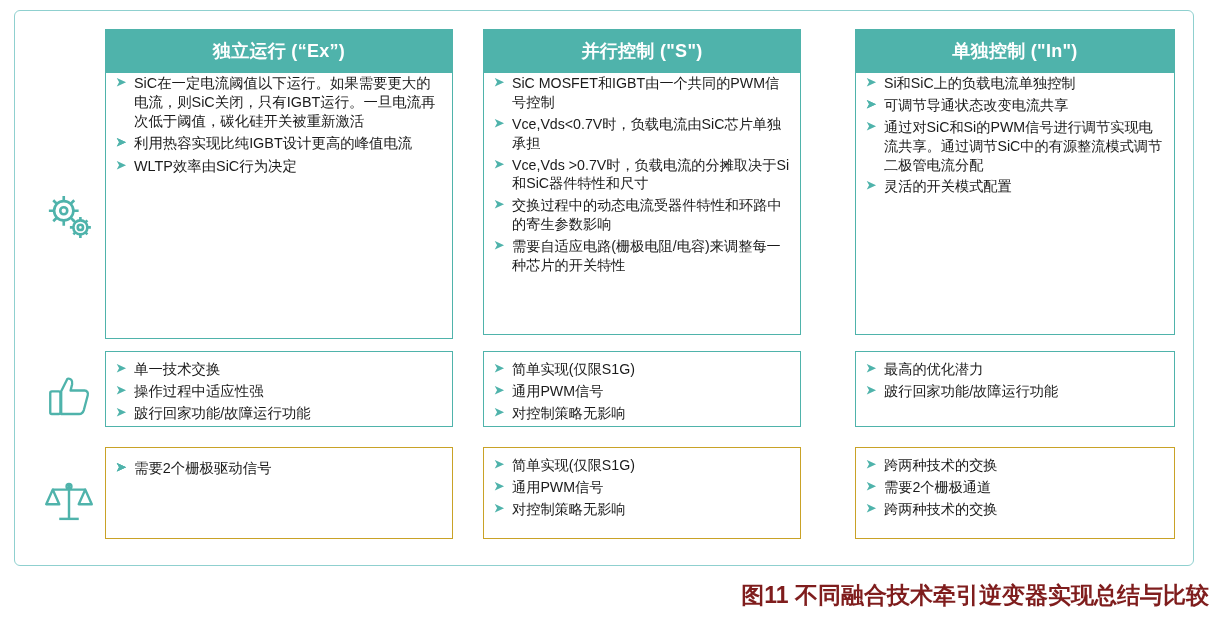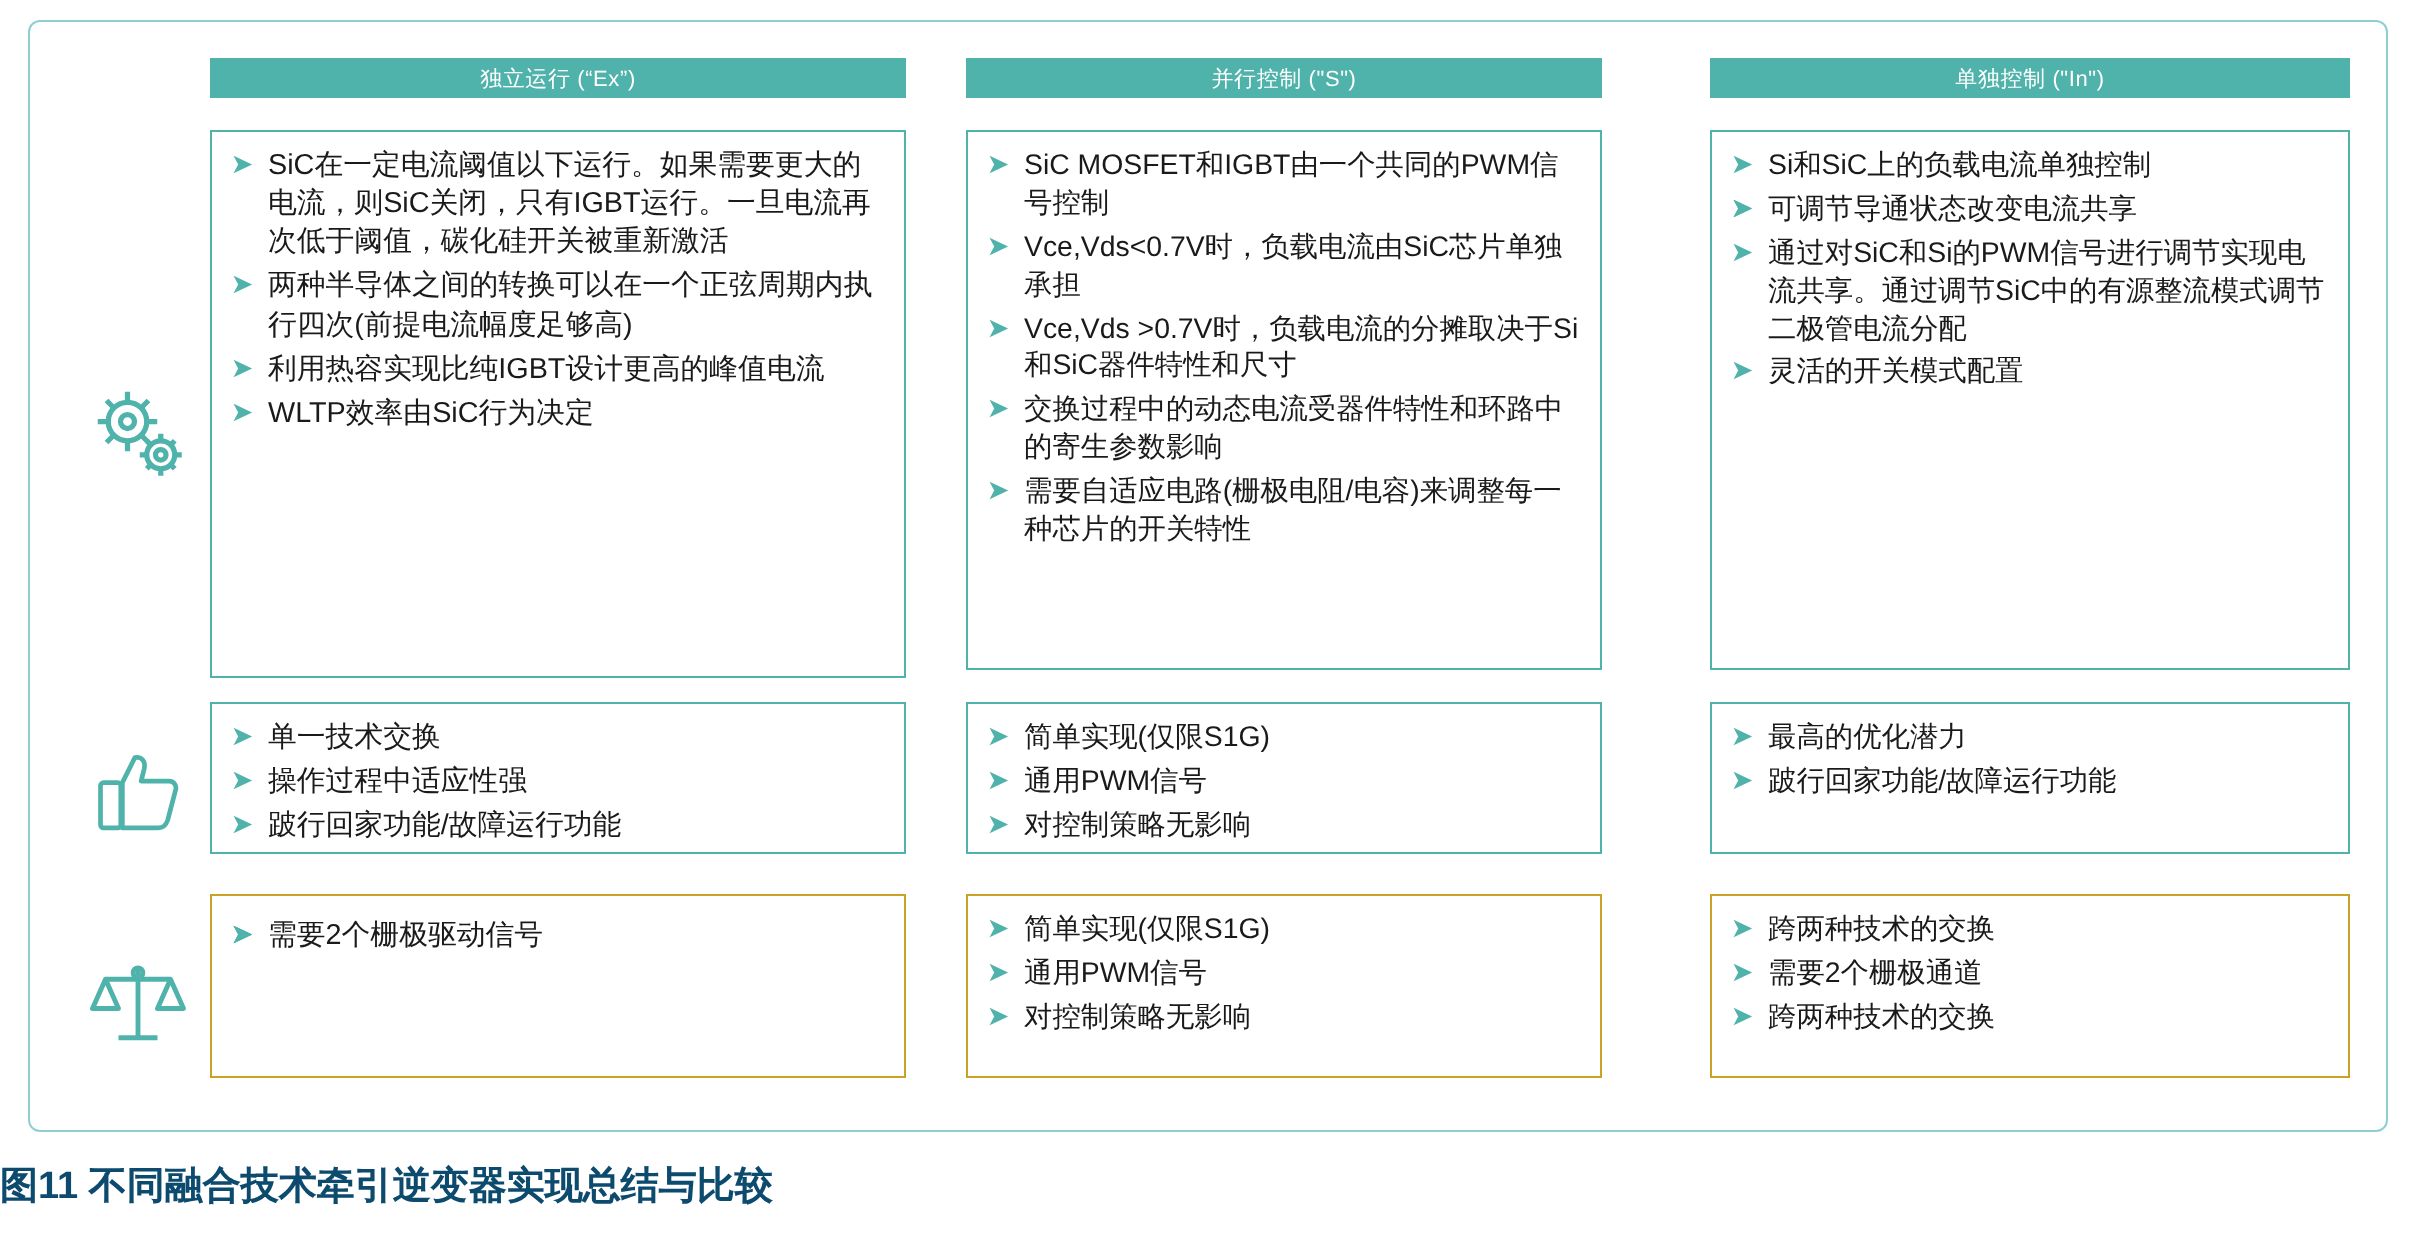--- a/index.html
+++ b/index.html
@@ -50,25 +50,25 @@
   .col { position: absolute; top: 0; height: 100%; }
   .col1 { left: 90px;  width: 348px; }
   .col2 { left: 468px; width: 318px; }
   .col3 { left: 840px; width: 320px; }
 
   .header {
     position: absolute;
     top: 18px;
     left: 0;
     right: 0;
-    height: 20px;
+    height: 44px;
     background: #4fb3ab;
     color: #ffffff;
-    font-size: 11px;
-    font-weight: normal;
+    font-size: 18px;
+    font-weight: bold;
     display: flex;
     align-items: center;
     justify-content: center;
     letter-spacing: 0.3px;
   }
   .col1 .header { background: #4fb3ab; }
   .col2 .header { background: #4fb3ab; }
   .col3 .header { background: #4fb3ab; }
 
   .box {
@@ -108,24 +108,24 @@
     font-size: 12px;
     font-weight: bold;
   }
   .col1 ul.items li { font-size: 14.4px; }
 
   .caption {
     position: absolute;
     left: 0;
     right: 0;
     top: 580px;
-    text-align: left;
-    font-size: 19px;
+    text-align: right;
+    font-size: 23px;
     font-weight: bold;
-    color: #0c4a6e;
+    color: #7f1d1d;
   }
 </style>
 </head>
 <body>
 
 <div class="frame">
   <div class="grid">
 
     <div class="icon-col icon-gear">
       <svg width="56" height="56" viewBox="0 0 64 64" fill="none" stroke="#4fb3ab" stroke-width="3">
@@ -154,21 +154,21 @@
         <path d="M52 18 L44 36 L60 36 Z"></path>
         <circle cx="32" cy="14" r="3"></circle>
       </svg>
     </div>
 
     <div class="col col1">
       <div class="header">独立运行 (“Ex”)</div>
       <div class="box main">
         <ul class="items">
           <li><span class="arrow">➤</span><span>SiC在一定电流阈值以下运行。如果需要更大的电流，则SiC关闭，只有IGBT运行。一旦电流再次低于阈值，碳化硅开关被重新激活</span></li>
-          <li><span class="arrow">➤</span><span>两种半导体之间的转换可以在一个正弦周期内执行四次(前提电流幅度足够高)</span></li>
+          <li><span class="arrow">➤</span></li>
           <li><span class="arrow">➤</span><span>利用热容实现比纯IGBT设计更高的峰值电流</span></li>
           <li><span class="arrow">➤</span><span>WLTP效率由SiC行为决定</span></li>
         </ul>
       </div>
       <div class="box pros">
         <ul class="items">
           <li><span class="arrow">➤</span><span>单一技术交换</span></li>
           <li><span class="arrow">➤</span><span>操作过程中适应性强</span></li>
           <li><span class="arrow">➤</span><span>跛行回家功能/故障运行功能</span></li>
         </ul>

